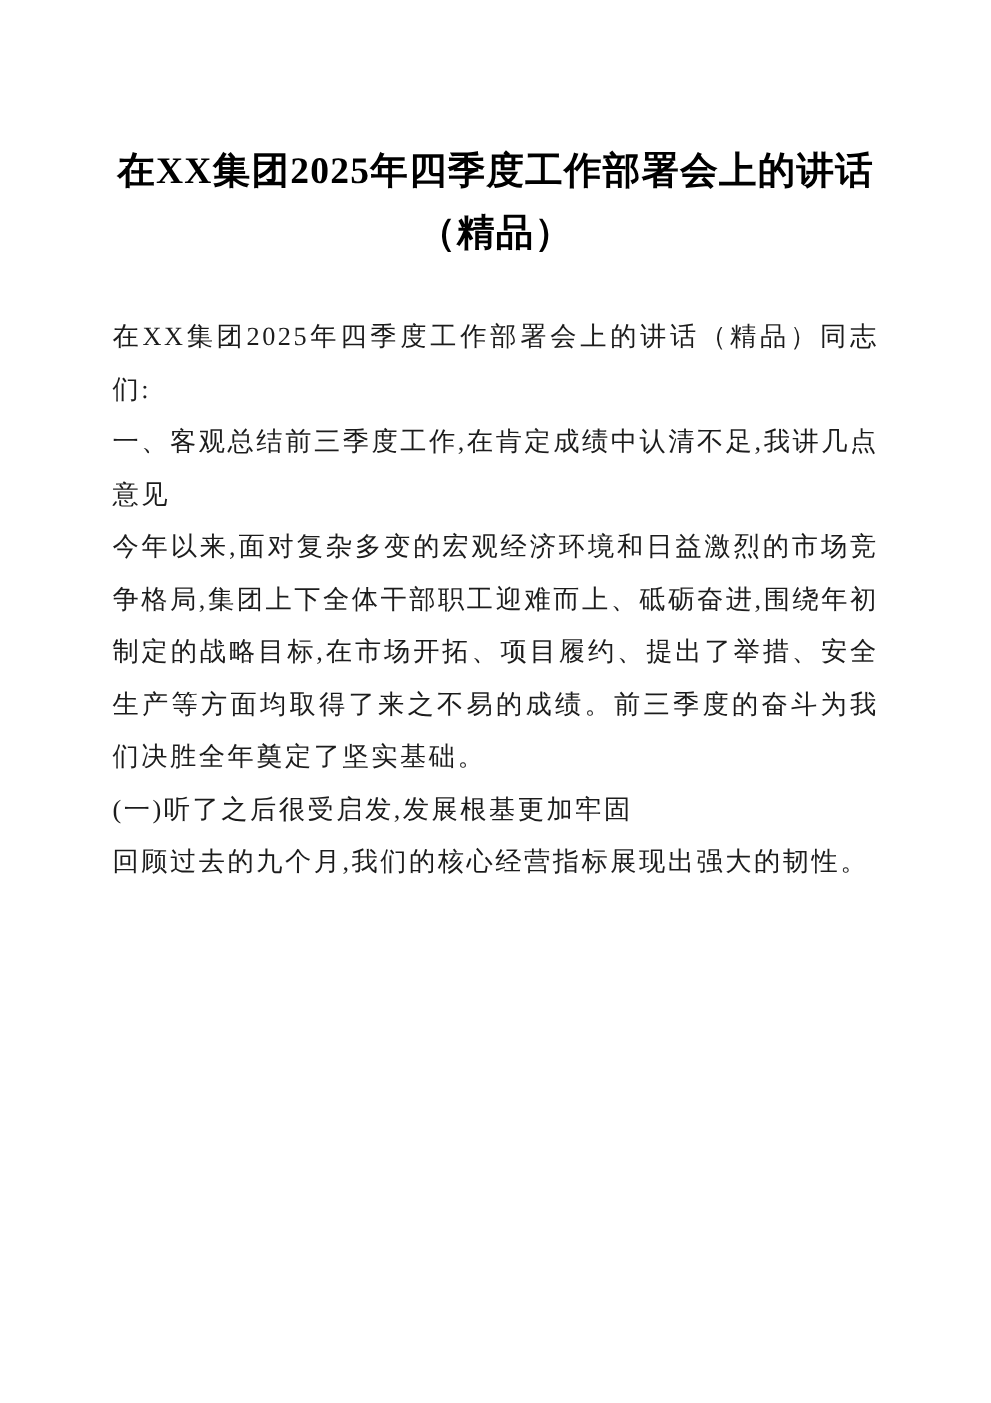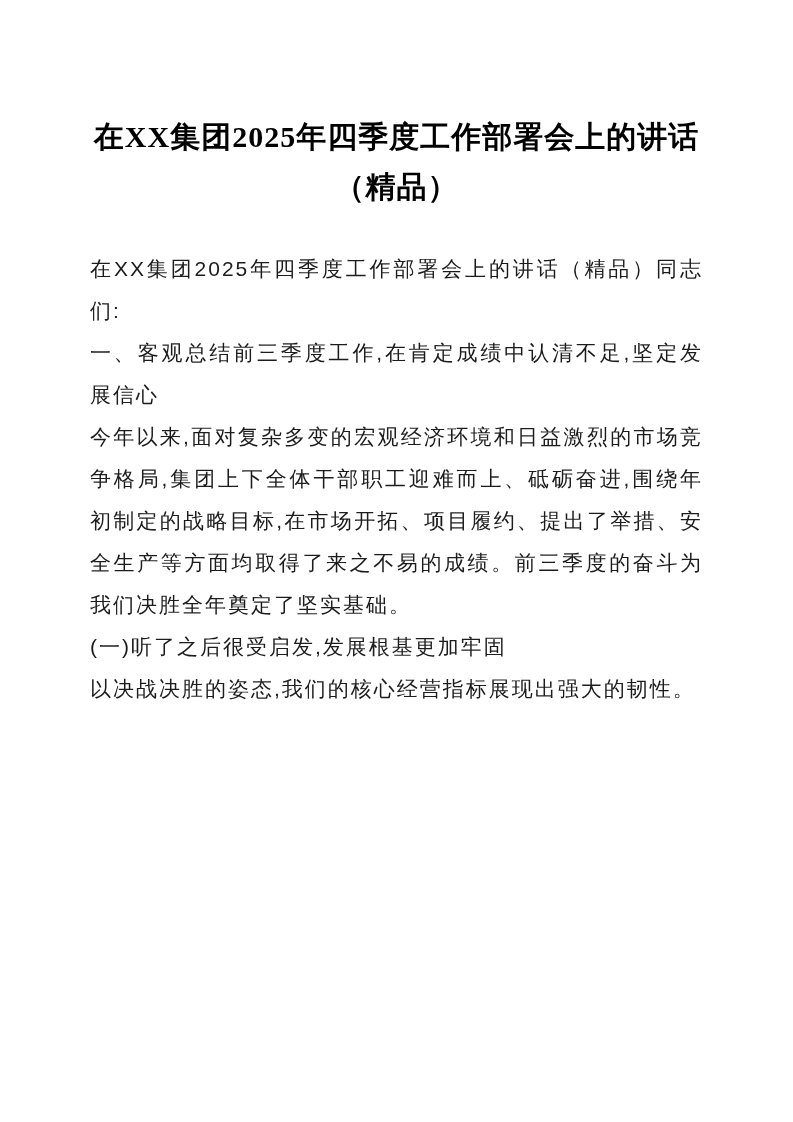--- a/index.html
+++ b/index.html
@@ -30,33 +30,33 @@
   }
   .para {
     margin: 0;
     color: #1c1c1c;
     font-size: 21px;
     line-height: 42px;
     letter-spacing: 2px;
     text-align: justify;
     text-justify: inter-character;
     word-break: break-all;
-    font-family: Liberation Sans, sans-serif;
+    font-family: Liberation Serif, serif;
   }
 </style>
 </head>
 <body>
 
 <div class="page">
   <h1 class="doc-title">在XX集团2025年四季度工作部署会上的讲话（精品）</h1>
 
   <p class="para">在XX集团2025年四季度工作部署会上的讲话（精品）同志们:</p>
 
 
 
-  <p class="para">一、客观总结前三季度工作,在肯定成绩中认清不足,坚定发展信心</p>
+  <p class="para">一、客观总结前三季度工作,在肯定成绩中认清不足,我讲几点意见</p>
 
   <p class="para">今年以来,面对复杂多变的宏观经济环境和日益激烈的市场竞争格局,集团上下全体干部职工迎难而上、砥砺奋进,围绕年初制定的战略目标,在市场开拓、项目履约、提出了举措、安全生产等方面均取得了来之不易的成绩。前三季度的奋斗为我们决胜全年奠定了坚实基础。</p>
 
   <p class="para">(一)听了之后很受启发,发展根基更加牢固</p>
 
-  <p class="para">以决战决胜的姿态,我们的核心经营指标展现出强大的韧性。</p>
+  <p class="para">回顾过去的九个月,我们的核心经营指标展现出强大的韧性。</p>
 </div>
 
 </body></html>

